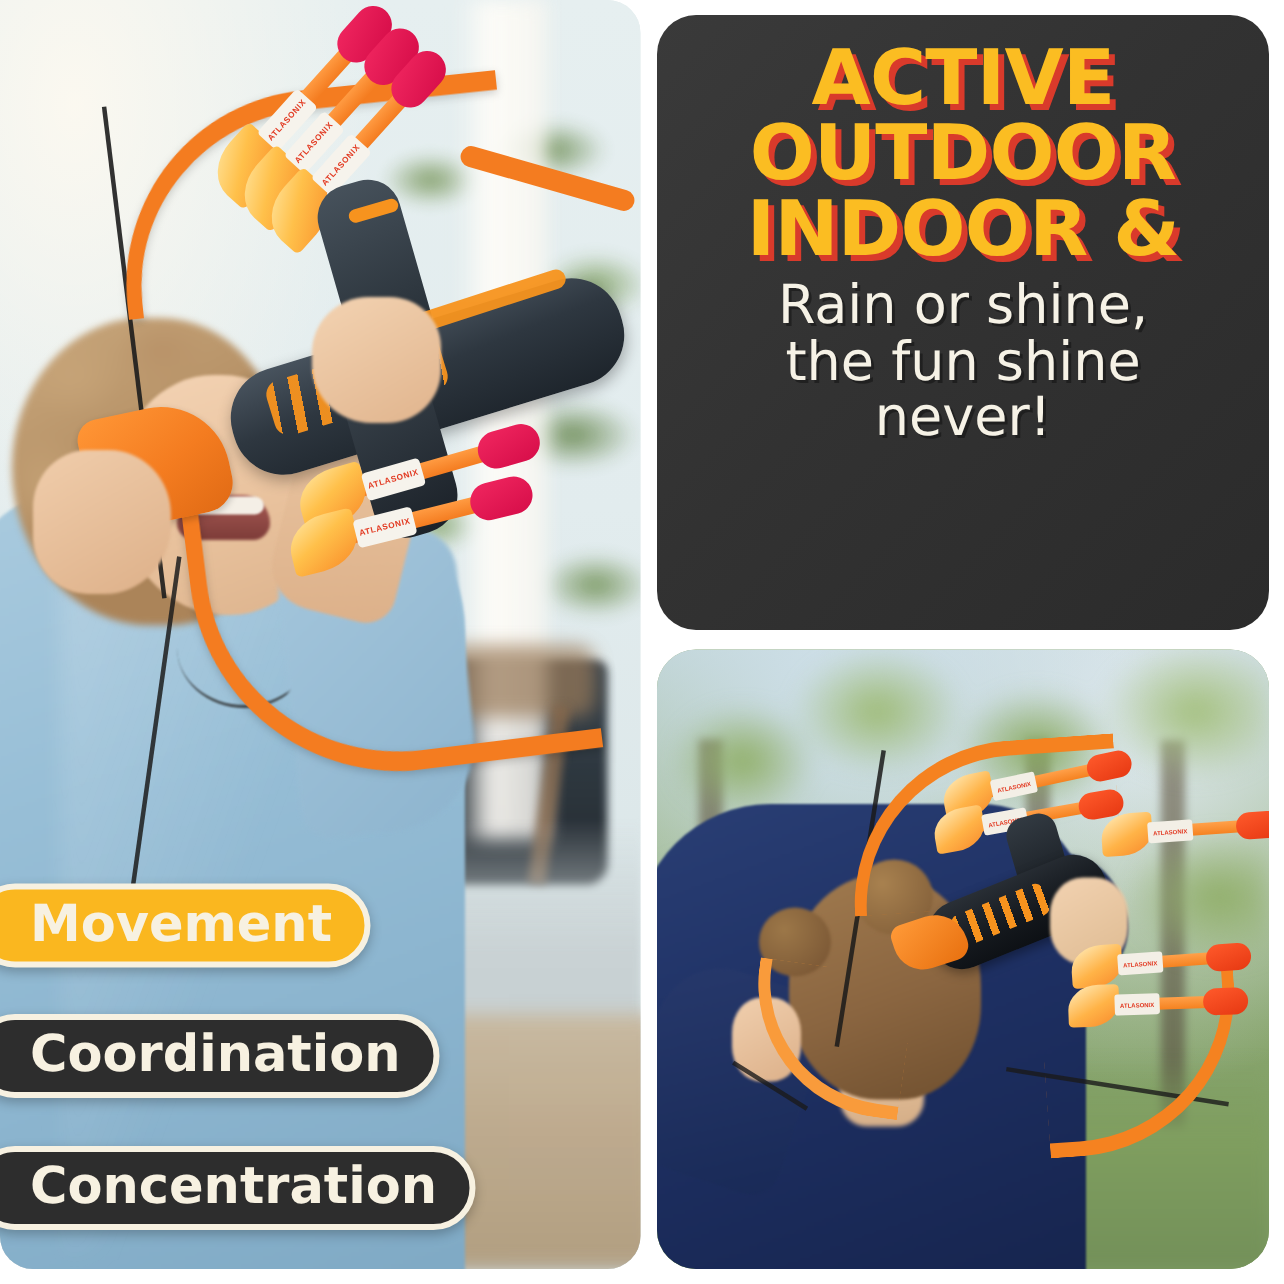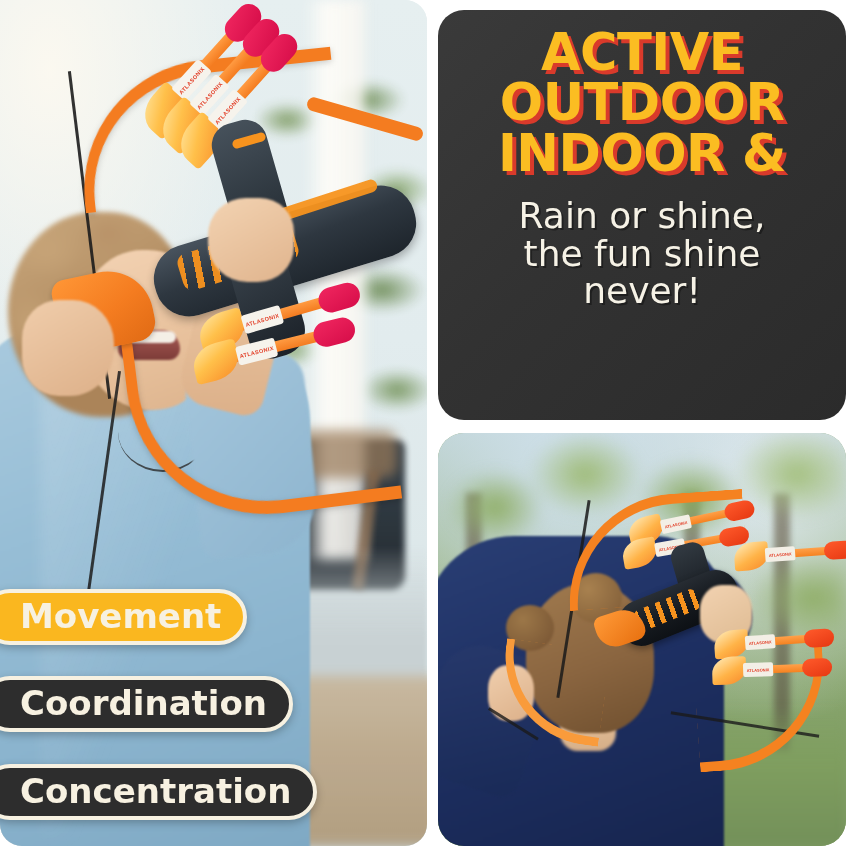--- a/index.html
+++ b/index.html
@@ -222,21 +222,21 @@
     padding:18px 16px 14px;
   }
   .headline{
     font-family:"DejaVu Sans", sans-serif;
     font-weight:700; font-size:51px; line-height:.99;
     text-align:center; color:#FBBD22; letter-spacing:-.5px;
     text-shadow:4px 4px 0 #D93A2B;
     text-transform:uppercase;
   }
   .subhead{
-    margin-top:18px;
+    margin-top:6px;
     font-family:"DejaVu Sans", sans-serif;
     font-weight:400; font-size:36px; line-height:1.04;
     text-align:center; color:#F6F2E6;
     text-shadow:2px 2px 0 rgba(0,0,0,.35);
   }
 
   
   .panel-out{
     position:absolute; left:438px; top:433px; width:408px; height:413px;
     border-radius:26px; overflow:hidden; background:#8aa86a;

